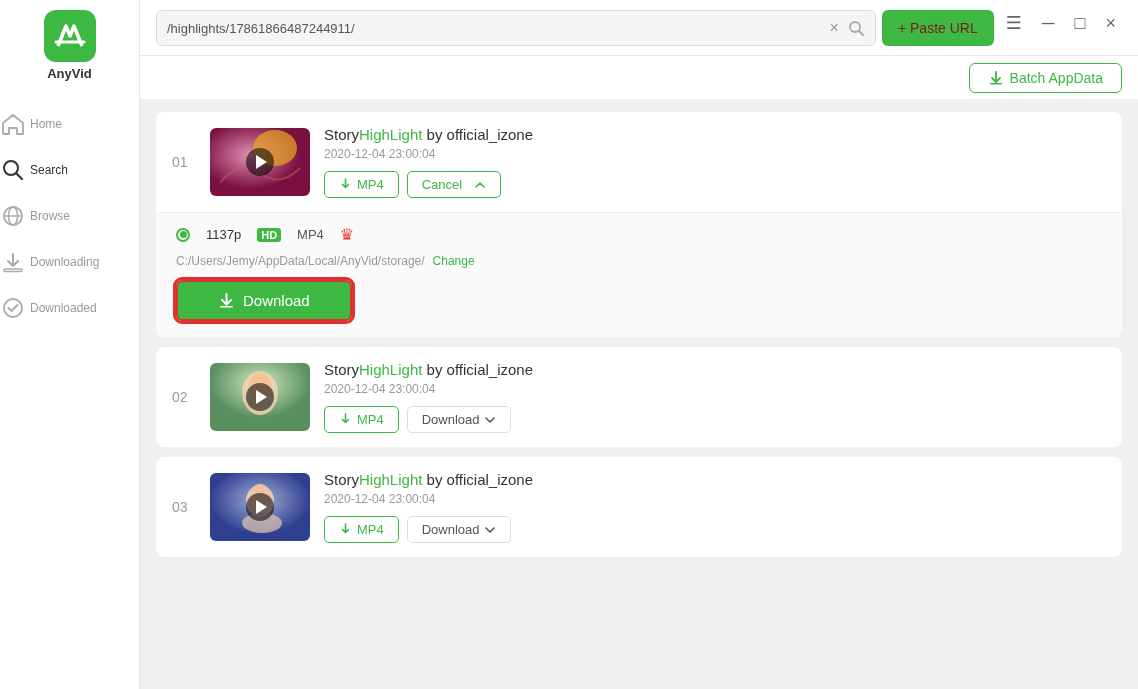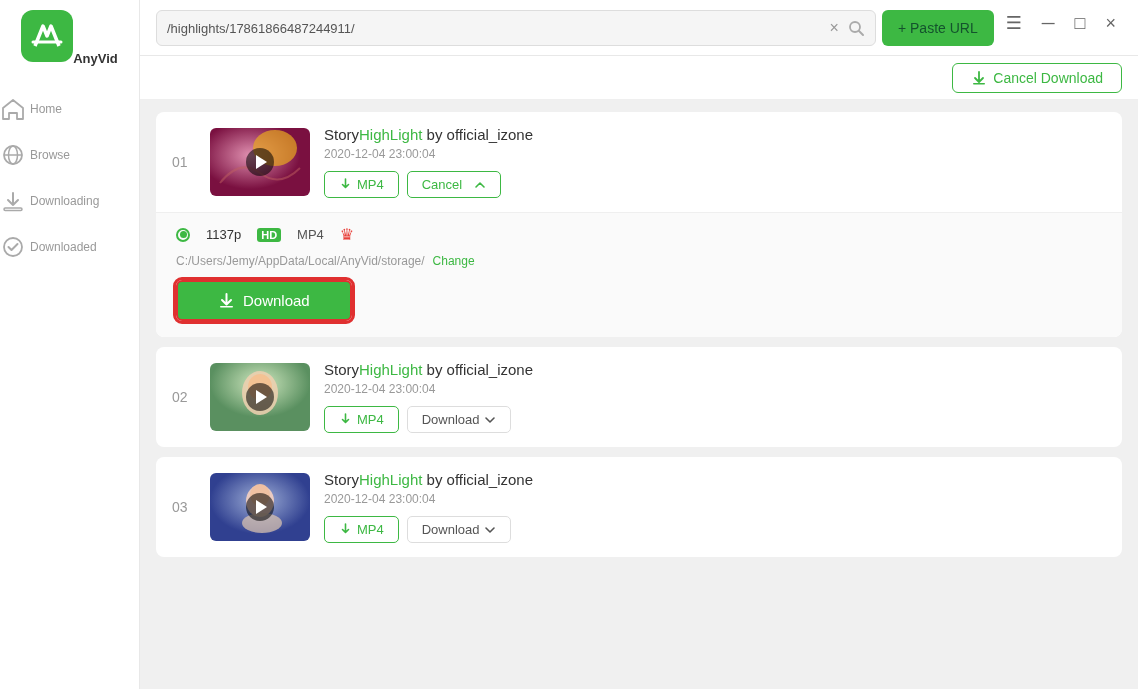--- a/index.html
+++ b/index.html
@@ -12,21 +12,22 @@
       background: #fff;
       display: flex;
       flex-direction: column;
       align-items: center;
       padding-top: 10px;
       border-right: 1px solid #e8e8e8;
       height: 689px;
     }
     .logo-area {
       display: flex;
-      align-items: flex-end;
+      flex-direction: column;
+      align-items: center;
       margin-bottom: 20px;
     }
     .logo-icon {
       width: 52px;
       height: 52px;
       background: #3db843;
       border-radius: 12px;
       display: flex;
       align-items: center;
       justify-content: center;
@@ -76,21 +77,21 @@
       border: 1px solid #ddd;
       border-radius: 6px;
       padding: 4px 10px;
       gap: 8px;
       height: 36px;
     }
     .url-text { font-size: 13px; color: #555; flex: 1; overflow: hidden; text-overflow: ellipsis; white-space: nowrap; }
     .url-clear { color: #999; cursor: pointer; font-size: 16px; line-height: 1; }
     .paste-btn {
       background: #3db843;
-      color: #14532d;
+      color: #7f1d1d;
       border: none;
       border-radius: 6px;
       padding: 0 16px;
       height: 36px;
       font-size: 14px;
       cursor: pointer;
       display: flex;
       align-items: center;
       gap: 6px;
       font-weight: 500;
@@ -265,20 +266,27 @@
     <span class="logo-text">AnyVid</span>
   </div>
 
   <div class="nav-item">
     <svg viewBox="0 0 26 26" fill="none">
       <path d="M3 12 L13 4 L23 12 L23 23 L17 23 L17 17 L9 17 L9 23 L3 23 Z" stroke="#aaa" stroke-width="1.8" fill="none" stroke-linejoin="round"></path>
     </svg>
     <span class="nav-label">Home</span>
   </div>
 
+  <div class="nav-item active">
+    <svg viewBox="0 0 26 26" fill="none">
+      <circle cx="11" cy="11" r="7" stroke="#333" stroke-width="2"></circle>
+      <line x1="16.5" y1="16.5" x2="22" y2="22" stroke="#333" stroke-width="2.2" stroke-linecap="round"></line>
+    </svg>
+    <span class="nav-label">Search</span>
+  </div>
 
   <div class="nav-item">
     <svg viewBox="0 0 26 26" fill="none">
       <circle cx="13" cy="13" r="9" stroke="#aaa" stroke-width="1.8"></circle>
       <ellipse cx="13" cy="13" rx="4.5" ry="9" stroke="#aaa" stroke-width="1.5"></ellipse>
       <line x1="4" y1="13" x2="22" y2="13" stroke="#aaa" stroke-width="1.5"></line>
     </svg>
     <span class="nav-label">Browse</span>
   </div>
 
@@ -318,21 +326,21 @@
       <button class="header-ctrl-btn">×</button>
     </div>
   </div>
 
   <div class="toolbar">
     <button class="batch-download-btn">
       <svg width="16" height="16" viewBox="0 0 16 16" fill="none">
         <path d="M8 2 L8 11 M4 8 L8 12 L12 8" stroke="#3db843" stroke-width="1.8" stroke-linecap="round" stroke-linejoin="round"></path>
         <rect x="2" y="13" width="12" height="1.5" rx="0.75" fill="#3db843"></rect>
       </svg>
-      <span>Cancel Download</span>
+      <span>Batch AppData</span>
     </button>
   </div>
 
   <div class="content-area">
 
     <div class="video-card">
       <div class="video-row">
         <span class="item-number">01</span>
         <div class="thumbnail">
           <svg class="thumb-bg" viewBox="0 0 100 68" xmlns="http://www.w3.org/2000/svg">

